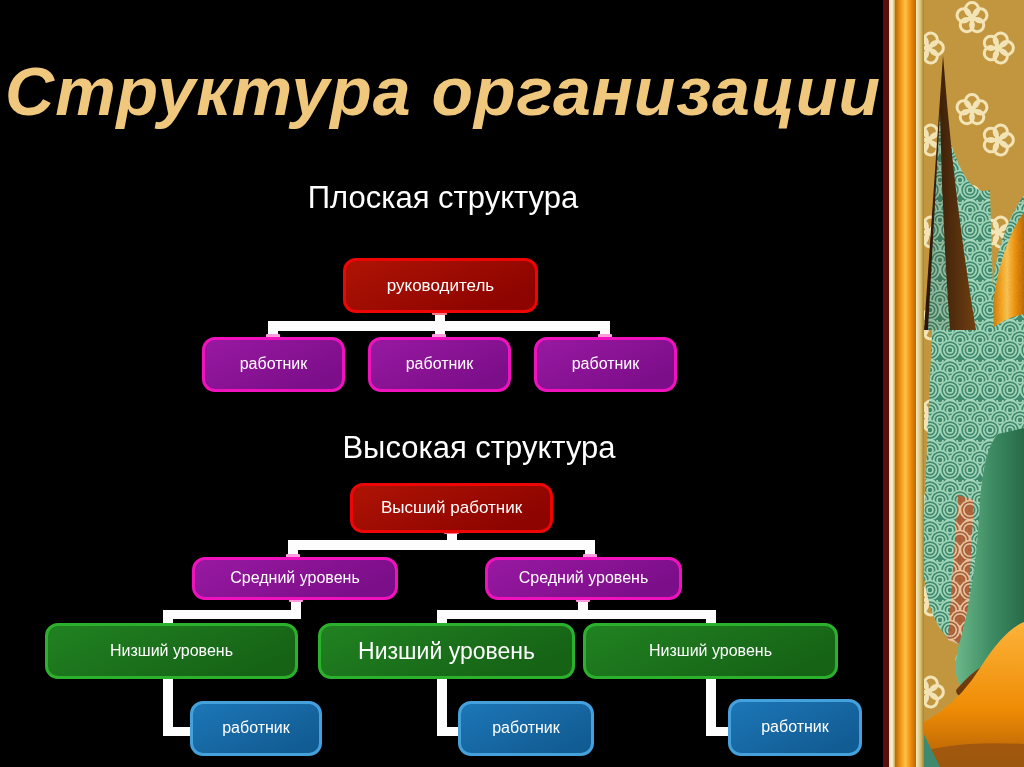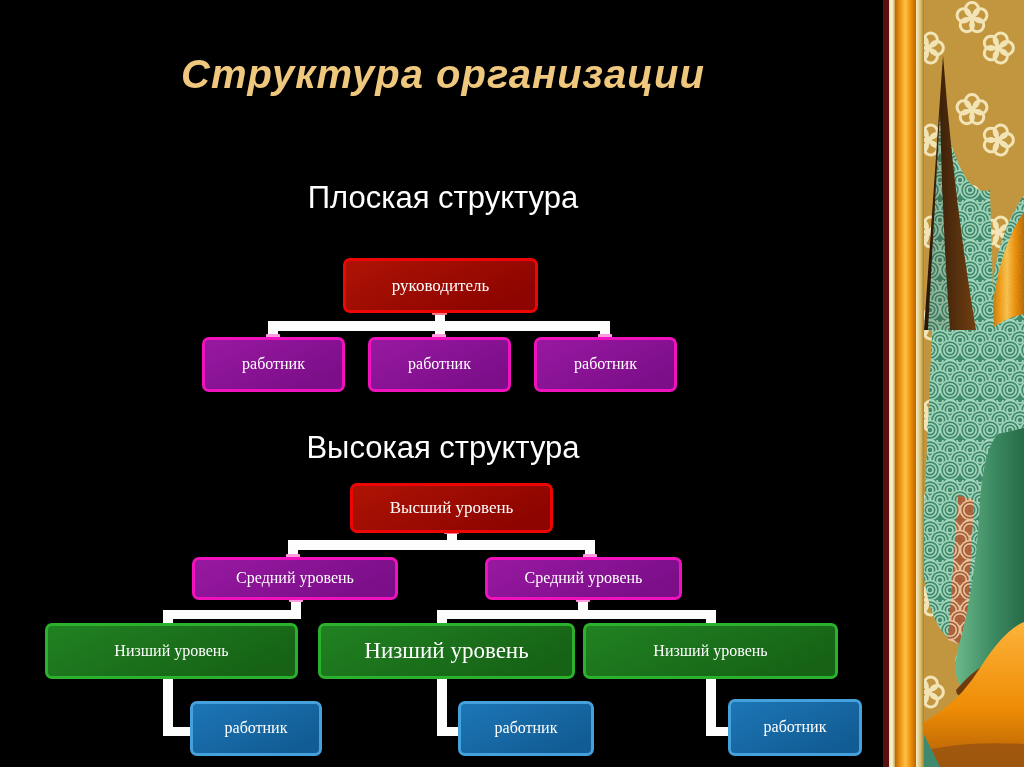--- a/index.html
+++ b/index.html
@@ -1,26 +1,26 @@
 <!DOCTYPE html>
 <html><head>
 <meta charset="utf-8">
 <style>
   html,body{margin:0;padding:0;background:#000;}
   #stage{position:relative;width:1024px;height:767px;background:#000;overflow:hidden;
          font-family:"Liberation Sans",sans-serif;}
   .slide-title{position:absolute;left:0;top:52px;width:886px;text-align:center;
-    font-family:"Liberation Sans",sans-serif;font-size:40px;font-weight:bold;font-style:italic;
+    font-family:"Liberation Sans",sans-serif;font-size:68px;font-weight:bold;font-style:italic;
     color:#efc87e;letter-spacing:1px;}
   .section-heading{position:absolute;width:886px;left:0;text-align:center;color:#ffffff;
     font-family:"Liberation Sans",sans-serif;font-size:31px;font-weight:400;}
   #heading-flat{top:180px;}
-  #heading-tall{top:430px;}
+  #heading-tall{top:430px;padding-left:36px;}
   .node{position:absolute;display:flex;align-items:center;justify-content:center;
-    color:#fff;font-family:Liberation Serif, serif;border-radius:7px;box-sizing:border-box;
+    color:#fff;font-family:Liberation Sans, sans-serif;border-radius:13px;box-sizing:border-box;
     text-align:center;line-height:1.05;}
   .node.red{background:linear-gradient(155deg,#ab1204 8%,#8d0400 85%);border:3px solid #ee0505;}
   .node.purple{background:linear-gradient(155deg,#95189f 8%,#7c0e89 85%);border:3px solid #ef12bd;}
   .node.green{background:linear-gradient(155deg,#207f20 8%,#166316 85%);border:3px solid #2bb12b;}
   .node.blue{background:linear-gradient(155deg,#1b74b3 8%,#125c94 85%);border:3px solid #44a1dc;}
   .conn{position:absolute;background:#fdfdfd;}
   .stub{position:absolute;border-radius:1px;}
   .stub.pinkred{background:#f7798c;}
   .stub.pinkmag{background:#ff9ce0;}
   .side-panel{position:absolute;left:880px;top:0;width:144px;height:767px;}
@@ -68,21 +68,21 @@
   <div class="stub pinkmag" style="left:289px;top:597px;width:14px;height:5px"></div>
   <div class="stub pinkmag" style="left:576px;top:597px;width:14px;height:5px"></div>
 
   <div class="conn" style="left:163px;top:679px;width:10px;height:57px"></div>
   <div class="conn" style="left:163px;top:727px;width:32px;height:9px"></div>
   <div class="conn" style="left:437px;top:679px;width:10px;height:57px"></div>
   <div class="conn" style="left:437px;top:727px;width:28px;height:9px"></div>
   <div class="conn" style="left:706px;top:679px;width:10px;height:57px"></div>
   <div class="conn" style="left:706px;top:727px;width:29px;height:9px"></div>
 
-  <div class="node red" style="left:350px;top:483px;width:203px;height:50px;font-size:17px">Высший уровень</div>
+  <div class="node red" style="left:350px;top:483px;width:203px;height:50px;font-size:17px">Высший работник</div>
   <div class="node purple" style="left:192px;top:557px;width:206px;height:43px;font-size:16px">Средний уровень</div>
   <div class="node purple" style="left:485px;top:557px;width:197px;height:43px;font-size:16px">Средний уровень</div>
   <div class="node green" style="left:45px;top:623px;width:253px;height:56px;font-size:16px">Низший уровень</div>
   <div class="node green" style="left:318px;top:623px;width:257px;height:56px;font-size:23px">Низший уровень</div>
   <div class="node green" style="left:583px;top:623px;width:255px;height:56px;font-size:16px">Низший уровень</div>
   <div class="node blue" style="left:190px;top:701px;width:132px;height:55px;font-size:16px">работник</div>
   <div class="node blue" style="left:458px;top:701px;width:136px;height:55px;font-size:16px">работник</div>
   <div class="node blue" style="left:728px;top:699px;width:134px;height:57px;font-size:16px">работник</div>
 
   <div class="side-panel">

